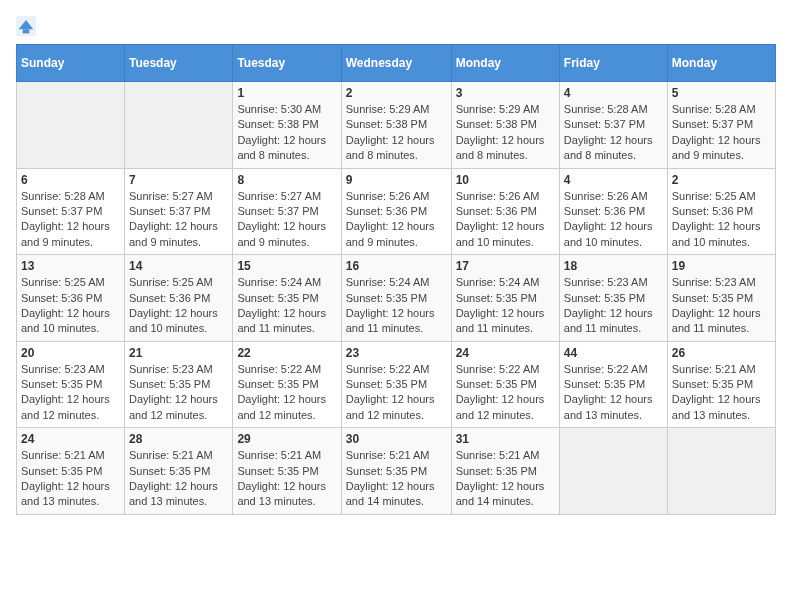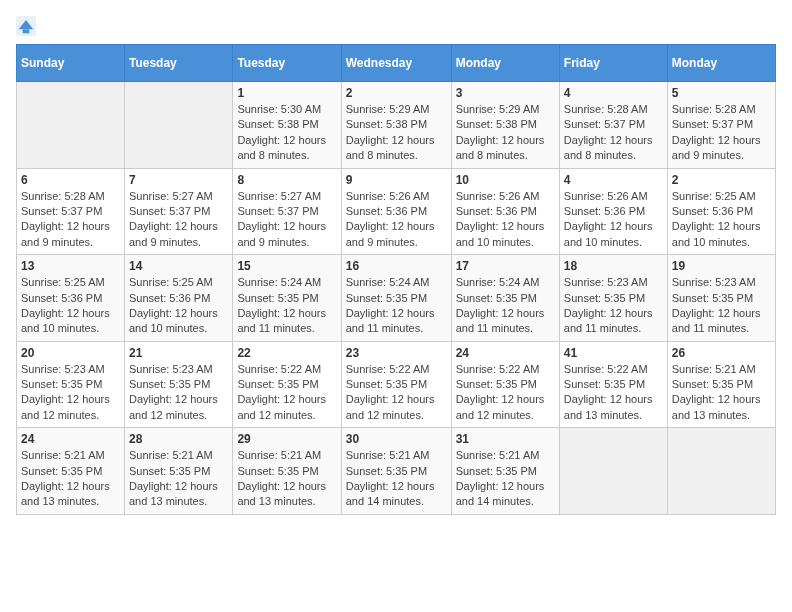--- a/index.html
+++ b/index.html
@@ -222,21 +222,21 @@
         </td>
         <td>
           <span class="day-number">23</span>
           <div class="day-detail">Sunrise: 5:22 AM<br>Sunset: 5:35 PM<br>Daylight: 12 hours and 12 minutes.</div>
         </td>
         <td>
           <span class="day-number">24</span>
           <div class="day-detail">Sunrise: 5:22 AM<br>Sunset: 5:35 PM<br>Daylight: 12 hours and 12 minutes.</div>
         </td>
         <td>
-          <span class="day-number">41</span>
+          <span class="day-number">44</span>
           <div class="day-detail">Sunrise: 5:22 AM<br>Sunset: 5:35 PM<br>Daylight: 12 hours and 13 minutes.</div>
         </td>
         <td>
           <span class="day-number">26</span>
           <div class="day-detail">Sunrise: 5:21 AM<br>Sunset: 5:35 PM<br>Daylight: 12 hours and 13 minutes.</div>
         </td>
       </tr>
       <tr>
         <td>
           <span class="day-number">24</span>

